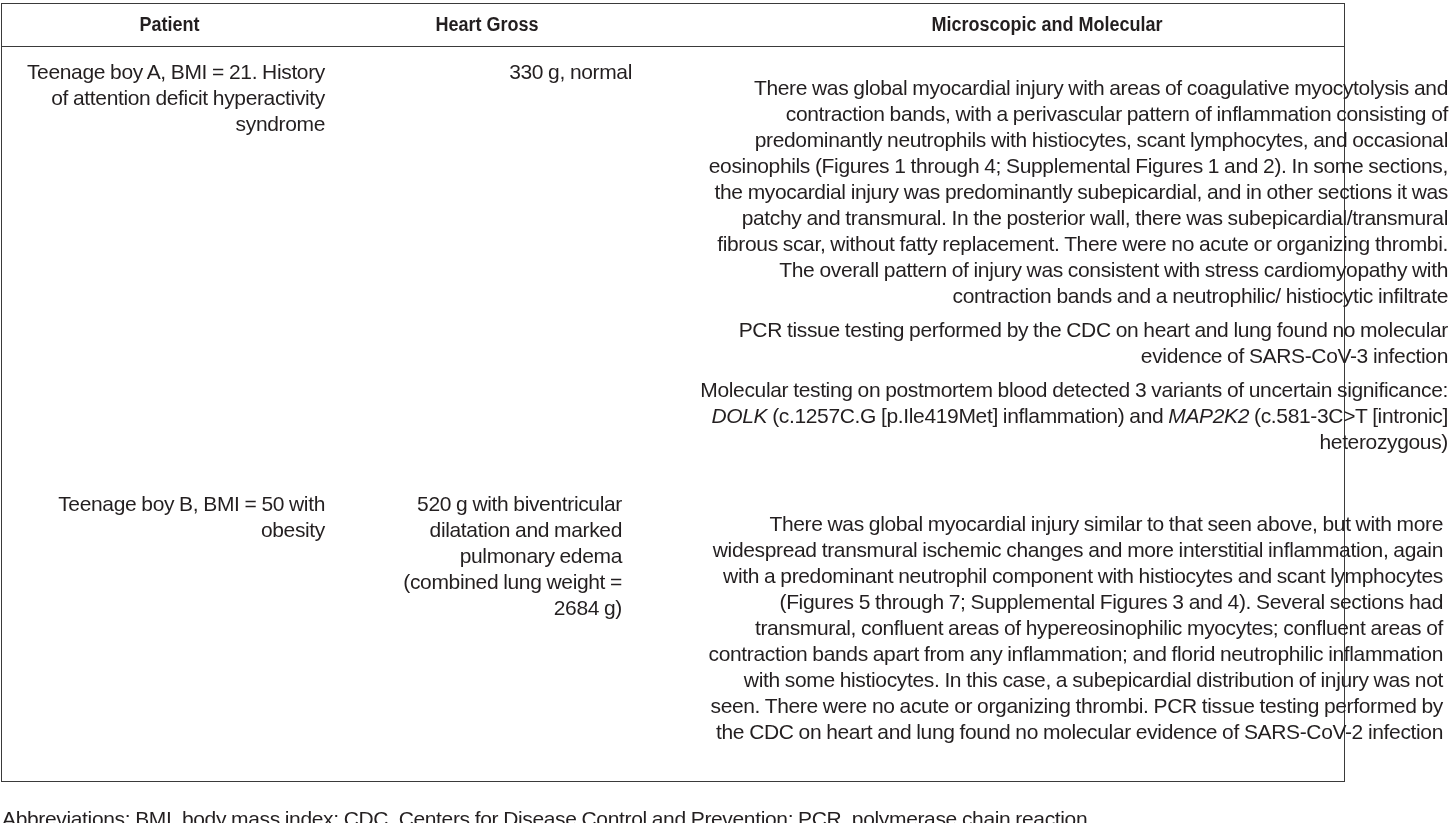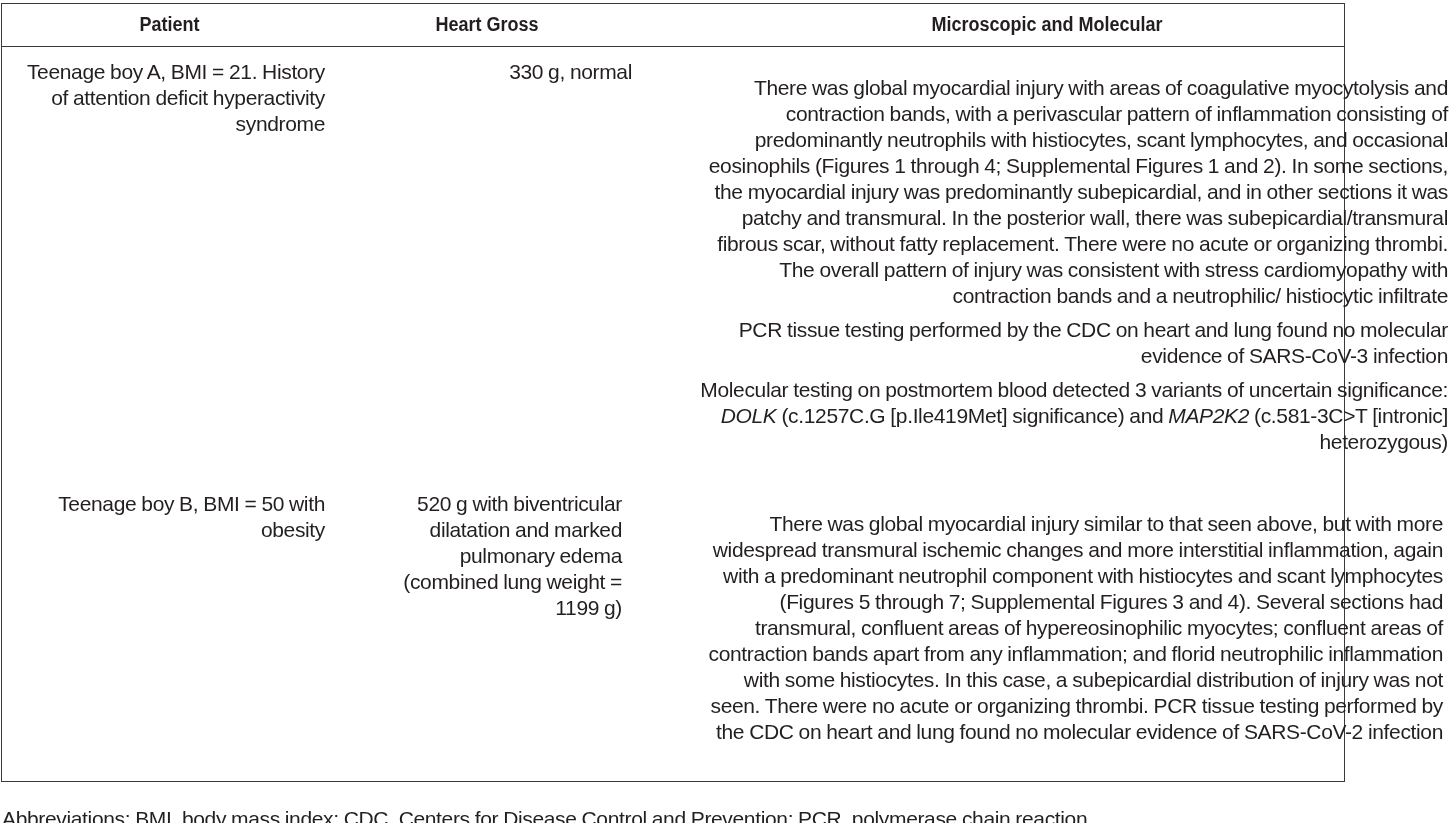--- a/index.html
+++ b/index.html
@@ -31,27 +31,27 @@
 
   <div class="cell" style="left:23px;top:55px;width:300px;">
     <p class="para">Teenage boy A, BMI = 21. History of attention deficit hyperactivity syndrome</p>
   </div>
   <div class="cell" style="left:360px;top:55px;width:270px;">
     <p class="para">330 g, normal</p>
   </div>
   <div class="cell" style="left:666px;top:71px;width:780px;">
     <p class="para">There was global myocardial injury with areas of coagulative myocytolysis and contraction bands, with a perivascular pattern of inflammation consisting of predominantly neutrophils with histiocytes, scant lymphocytes, and occasional eosinophils (Figures 1 through 4; Supplemental Figures 1 and 2). In some sections, the myocardial injury was predominantly subepicardial, and in other sections it was patchy and transmural. In the posterior wall, there was subepicardial/transmural fibrous scar, without fatty replacement. There were no acute or organizing thrombi. The overall pattern of injury was consistent with stress cardiomyopathy with contraction bands and a neutrophilic/ histiocytic infiltrate</p>
     <p class="para">PCR tissue testing performed by the CDC on heart and lung found no molecular evidence of SARS-CoV-3 infection</p>
-    <p class="para"><span>Molecular testing on postmortem blood detected 3 variants of uncertain significance: </span><i>DOLK</i><span> (c.1257C.G [p.Ile419Met] significance) and </span><i>MAP2K2</i><span> (c.581-3C&gt;T [intronic] heterozygous)</span></p>
+    <p class="para"><span>Molecular testing on postmortem blood detected 3 variants of uncertain significance: </span><i>DOLK</i><span> (c.1257C.G [p.Ile419Met] inflammation) and </span><i>MAP2K2</i><span> (c.581-3C&gt;T [intronic] heterozygous)</span></p>
   </div>
 
   <div class="cell" style="left:23px;top:487px;width:300px;">
     <p class="para">Teenage boy B, BMI = 50 with obesity</p>
   </div>
   <div class="cell" style="left:360px;top:487px;width:260px;">
-    <p class="para">520 g with biventricular dilatation and marked pulmonary edema (combined lung weight = 1199 g)</p>
+    <p class="para">520 g with biventricular dilatation and marked pulmonary edema (combined lung weight = 2684 g)</p>
   </div>
   <div class="cell" style="left:666px;top:507px;width:775px;">
     <p class="para">There was global myocardial injury similar to that seen above, but with more widespread transmural ischemic changes and more interstitial inflammation, again with a predominant neutrophil component with histiocytes and scant lymphocytes (Figures 5 through 7; Supplemental Figures 3 and 4). Several sections had transmural, confluent areas of hypereosinophilic myocytes; confluent areas of contraction bands apart from any inflammation; and florid neutrophilic inflammation with some histiocytes. In this case, a subepicardial distribution of injury was not seen. There were no acute or organizing thrombi. PCR tissue testing performed by the CDC on heart and lung found no molecular evidence of SARS-CoV-2 infection</p>
   </div>
 </div>
 
 <div class="foot">Abbreviations: BMI, body mass index; CDC, Centers for Disease Control and Prevention; PCR, polymerase chain reaction.</div>
 
 </body></html>

